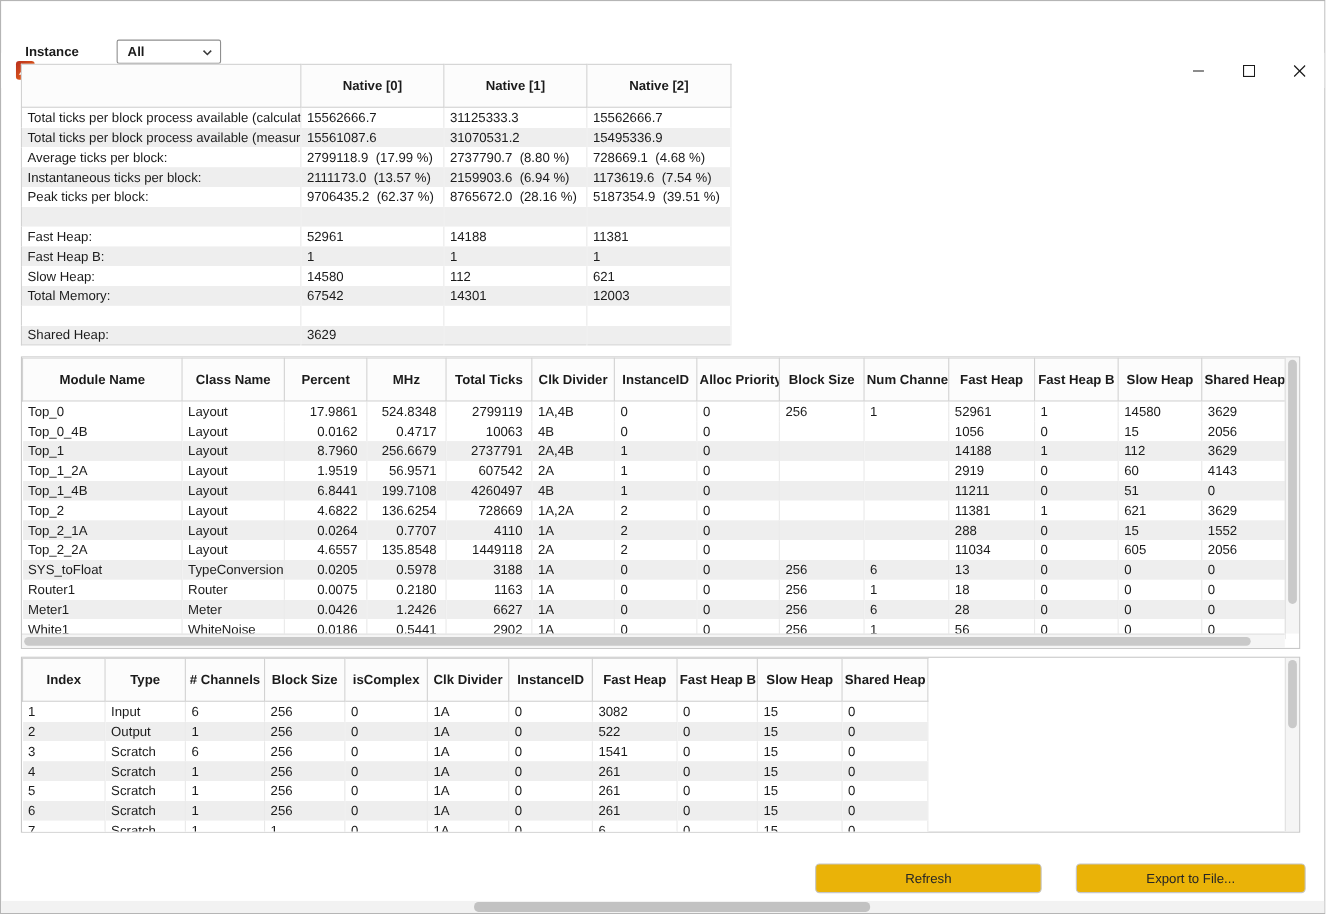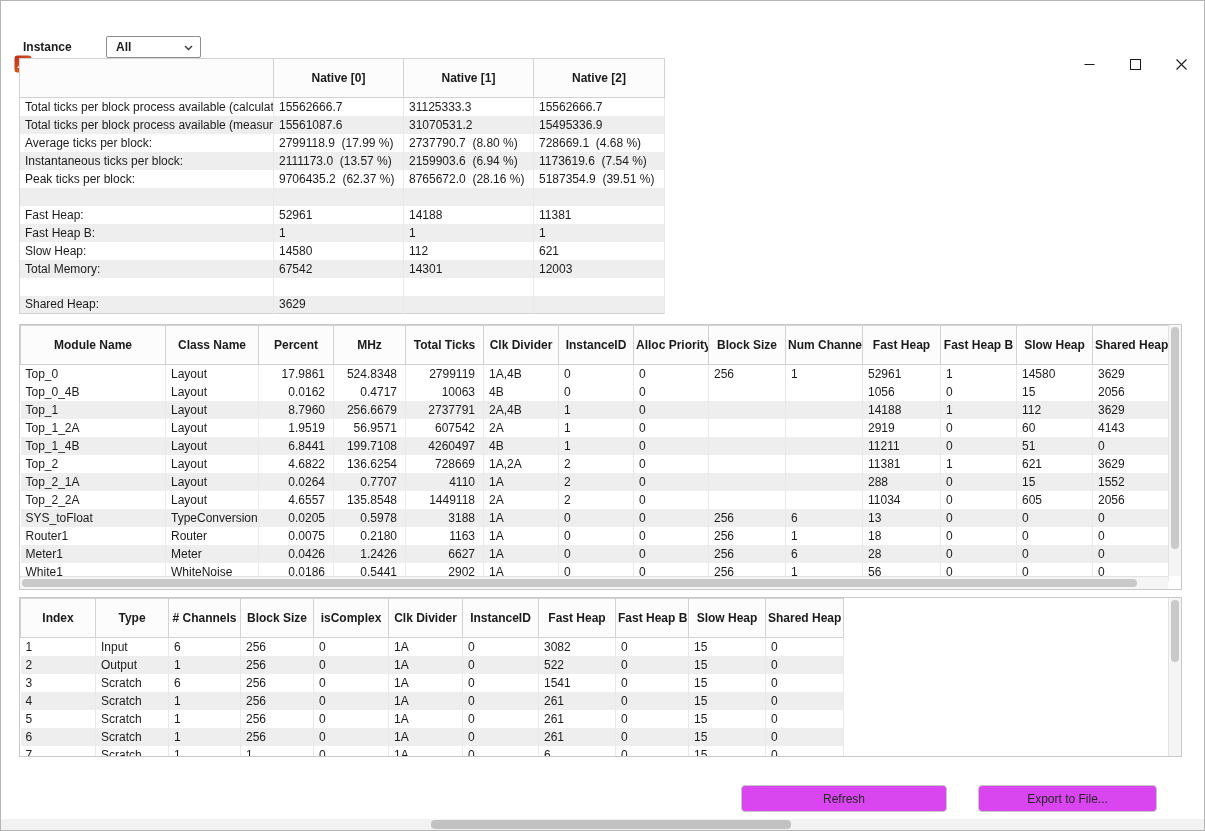--- a/index.html
+++ b/index.html
@@ -49,26 +49,26 @@
   .hscroll { position:absolute; left:0; bottom:0; height:13px; background:#f5f5f5; border-top:1px solid #e2e2e2; }
   .hscroll .thumb { position:absolute; top:2px; bottom:2px; background:#c9c9c9; border-radius:5px; }
   #module-vscroll { bottom:13px; }
   #buffer-vscroll { bottom:0; }
   #module-hscroll { right:13px; }
   #window-hscroll { position:absolute; left:0; right:0; bottom:0; height:11px; background:#f2f2f2; }
   #window-hscroll .thumb { position:absolute; top:1px; bottom:1px; left:430px; width:360px; background:#c2c2c2; border-radius:4px; }
   
   .btn {
     position:absolute; top:784px; height:27px;
-    background:#d946ef; border:1px solid #c6c6c6; border-radius:4px;
+    background:#eab308; border:1px solid #c6c6c6; border-radius:4px;
     font-family:"Liberation Sans", sans-serif; font-size:12px; color:#262626;
     display:flex; align-items:center; justify-content:center; cursor:default;
   }
   #refresh-btn { left:740px; width:206px; }
-  #export-btn { left:977px; width:179px; }
+  #export-btn { left:977px; width:209px; }
 </style>
 </head>
 <body>
 
 <div id="app">
 
   <div class="titlebar">
     <svg class="app-icon" viewBox="0 0 18 18">
       <defs>
         <linearGradient id="mg" x1="0" y1="0" x2="1" y2="1">

